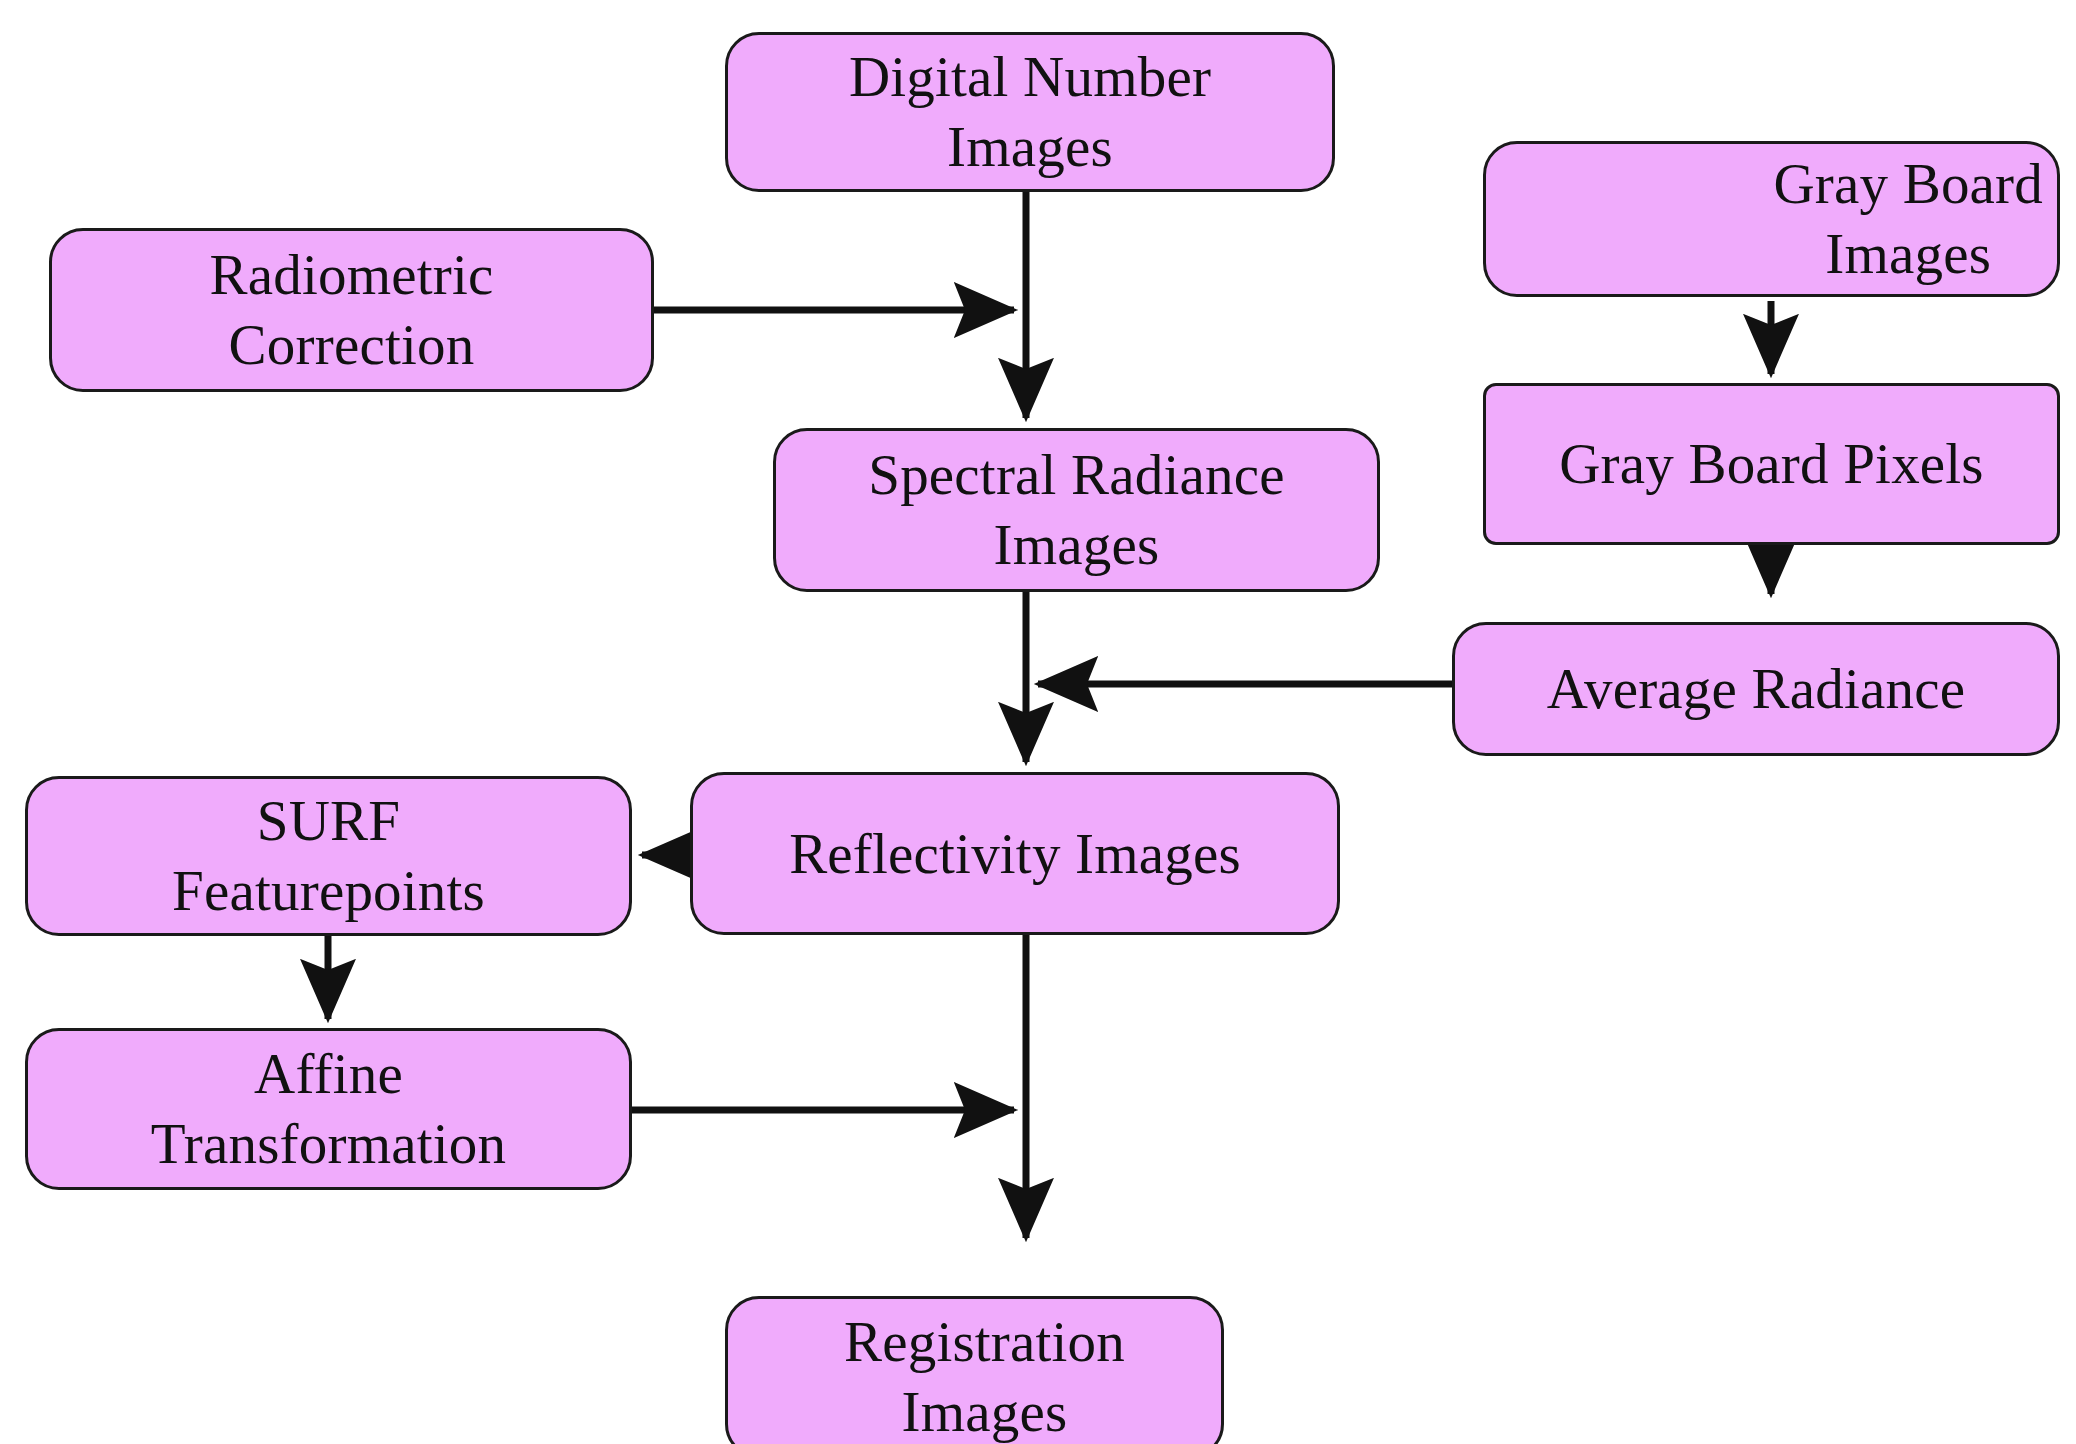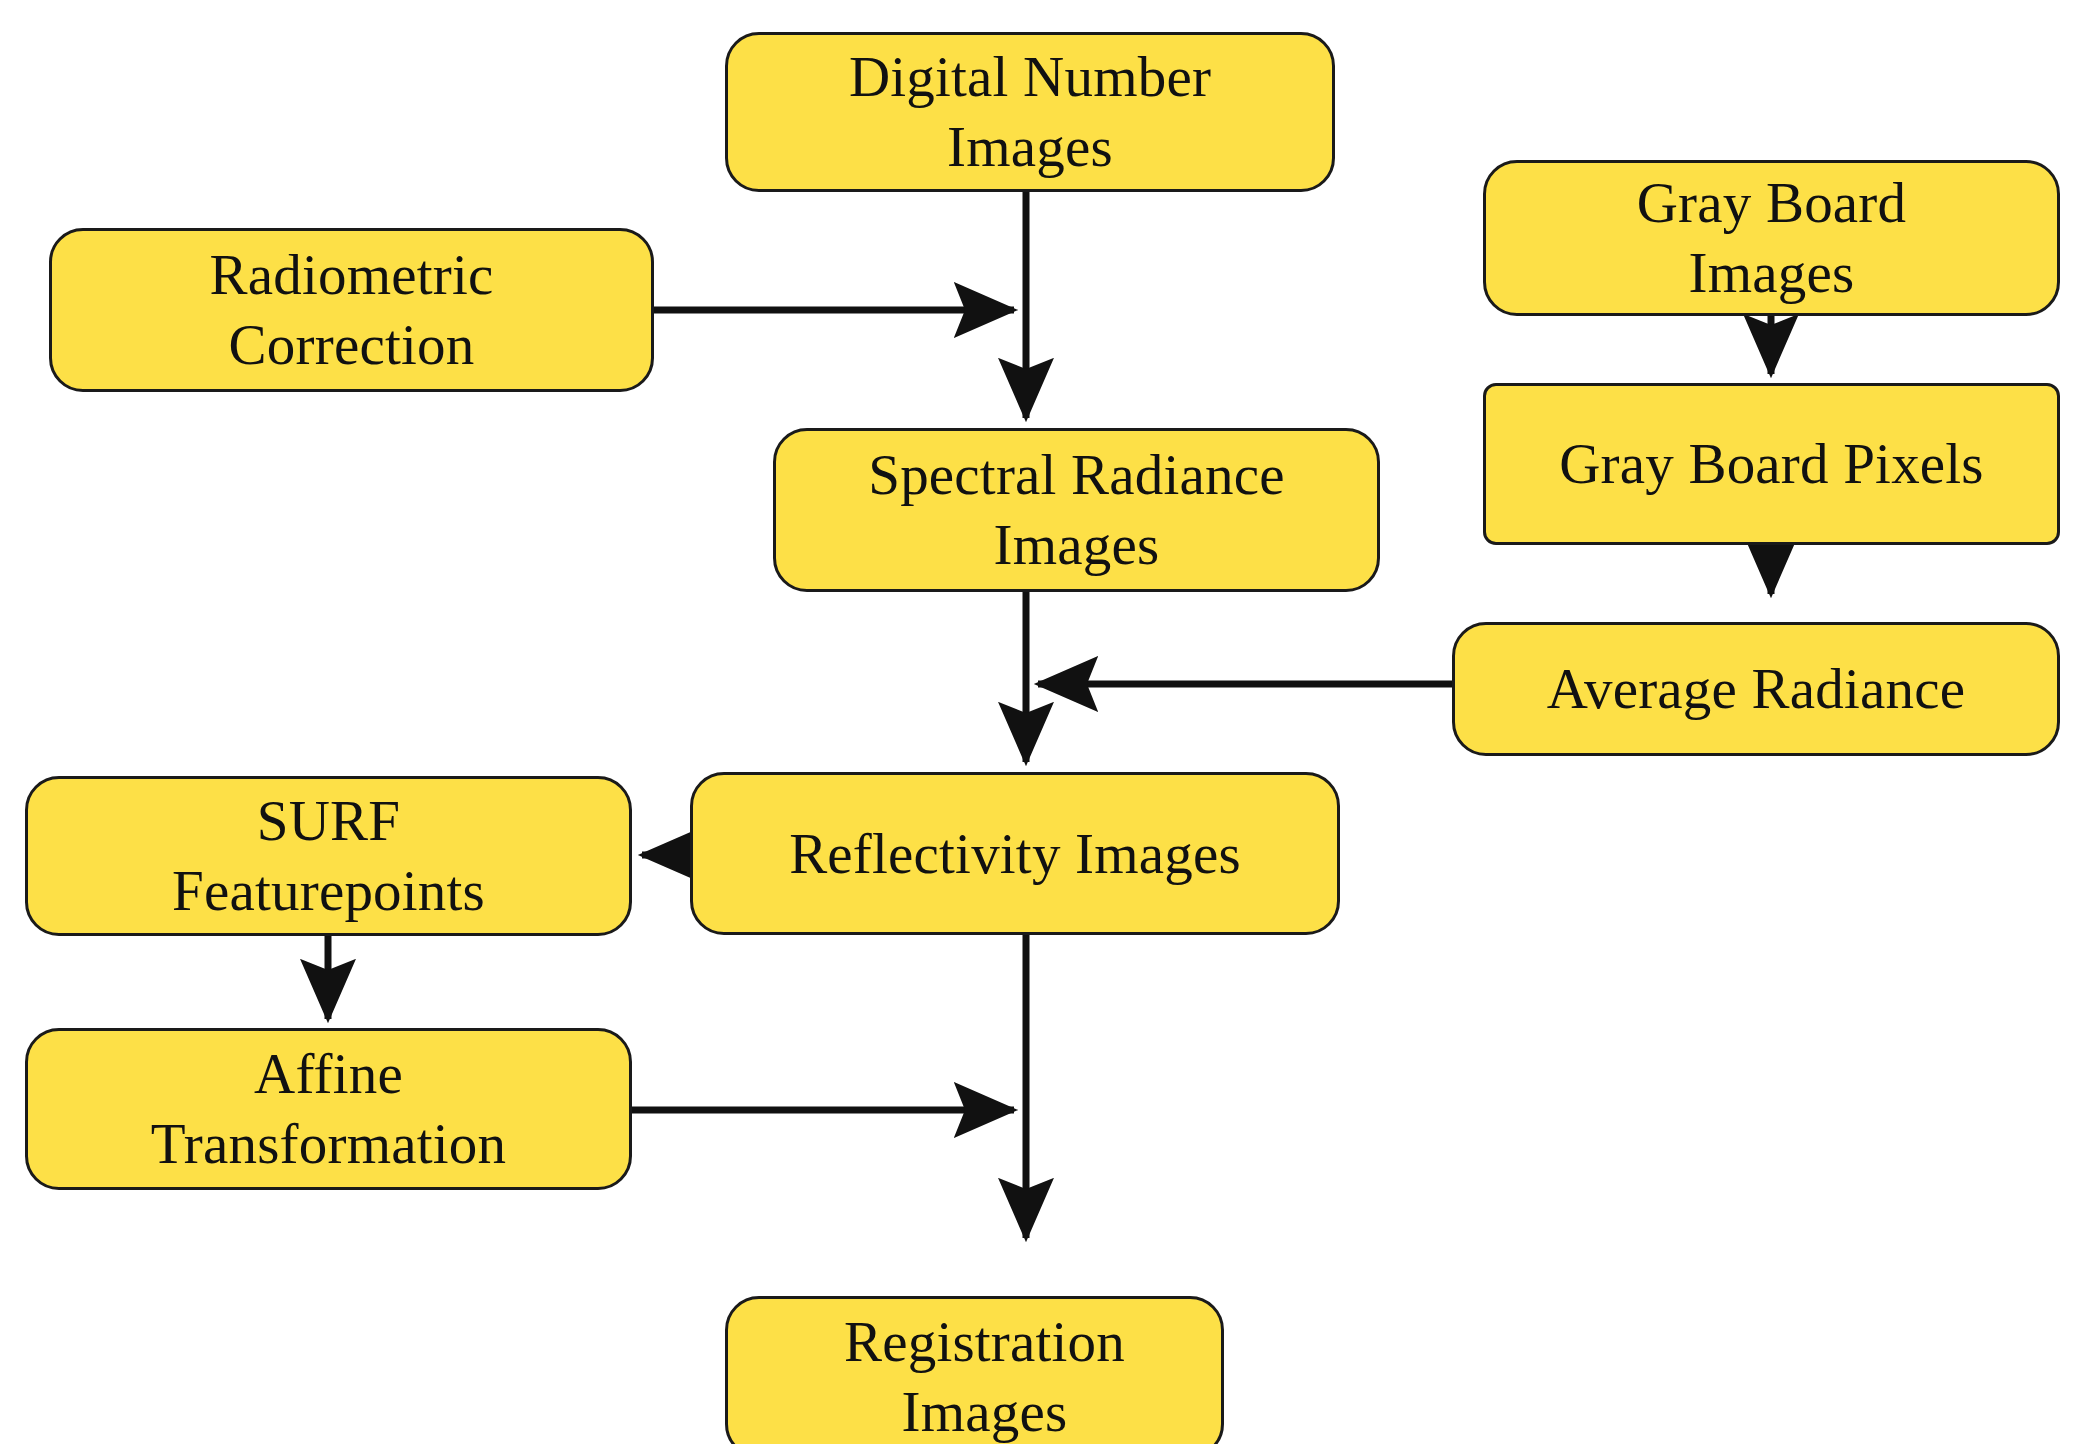--- a/index.html
+++ b/index.html
@@ -19,42 +19,42 @@
     position: absolute;
     left: 0;
     top: 0;
     width: 2076px;
     height: 1444px;
     pointer-events: none;
   }
   .node {
     position: absolute;
     box-sizing: border-box;
-    background: #fde047;
+    background: #f0abfc;
     border: 3px solid #1a1a1a;
     border-radius: 34px;
     display: flex;
     align-items: center;
     justify-content: center;
     text-align: center;
     color: #111111;
     font-size: 57px;
     line-height: 1.22;
     letter-spacing: 0.2px;
     z-index: 2;
   }
   .node .label {
     display: block;
     padding: 0 14px;
     white-space: pre-line;
   }
   
   #node-digital-number-images   { left: 725px;  top: 32px;   width: 610px; height: 160px; }
   #node-radiometric-correction  { left: 25px;   top: 228px;  width: 605px; height: 164px; margin-left: 24px; }
-  #node-gray-board-images       { left: 1483px; top: 160px;  width: 577px; height: 156px; }
+  #node-gray-board-images       { left: 1483px; top: 141px;  width: 577px; height: 156px; justify-content: flex-end; }
   #node-spectral-radiance-images{ left: 733px;  top: 428px;  width: 607px; height: 164px; margin-left: 40px; }
   #node-gray-board-pixels       { left: 1483px; top: 383px;  width: 577px; height: 162px; border-radius: 13px; }
   #node-average-radiance        { left: 1452px; top: 603px;  width: 608px; height: 134px; margin-top: 19px; }
   #node-surf-featurepoints      { left: 25px;   top: 776px;  width: 607px; height: 160px; }
   #node-reflectivity-images     { left: 690px;  top: 772px;  width: 650px; height: 163px; }
   #node-affine-transformation   { left: 25px;   top: 1028px; width: 607px; height: 162px; }
   #node-registration-images     { left: 725px;  top: 1296px; width: 499px; height: 162px; padding-left: 20px; }
 </style>
 </head>
 <body>

